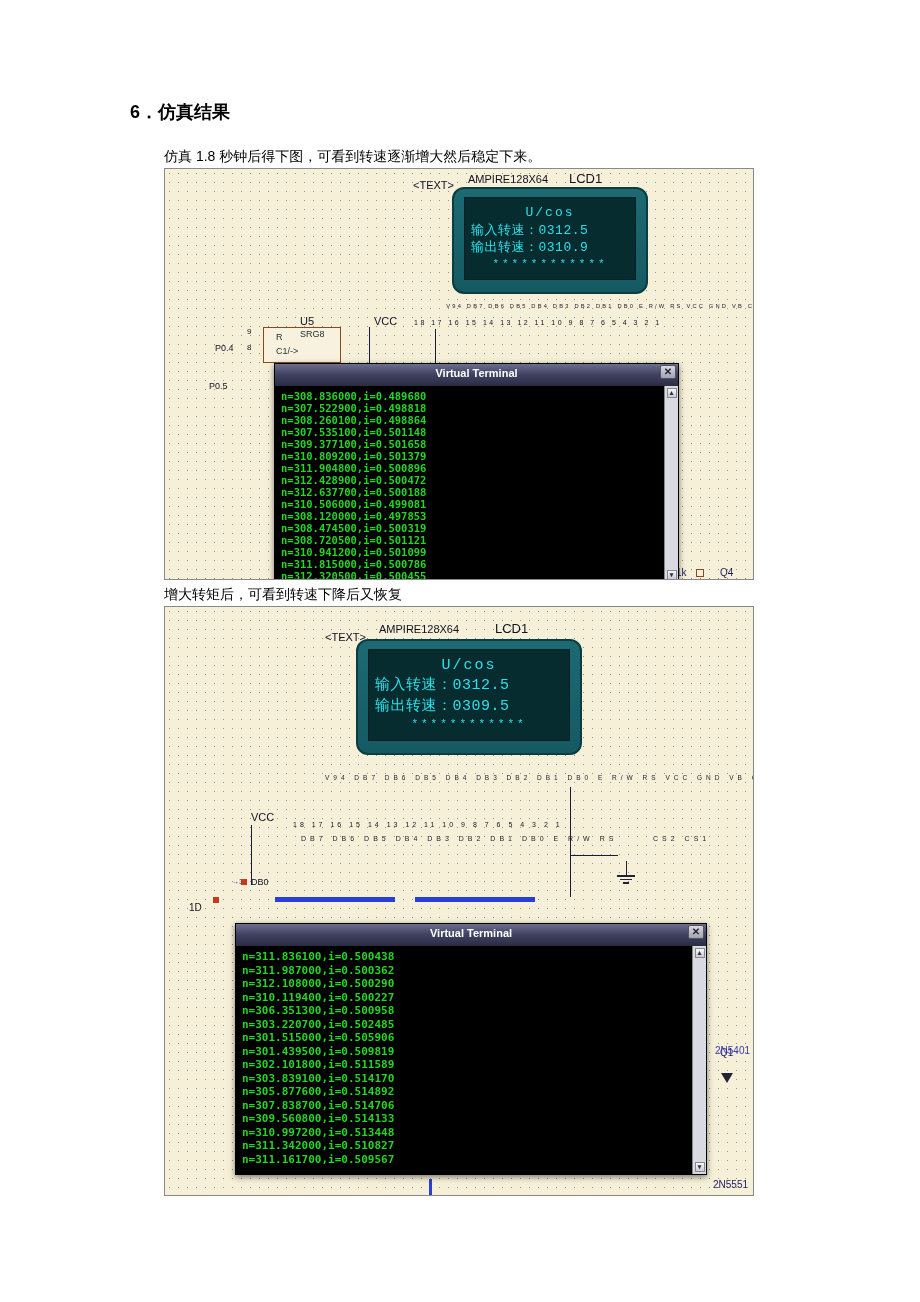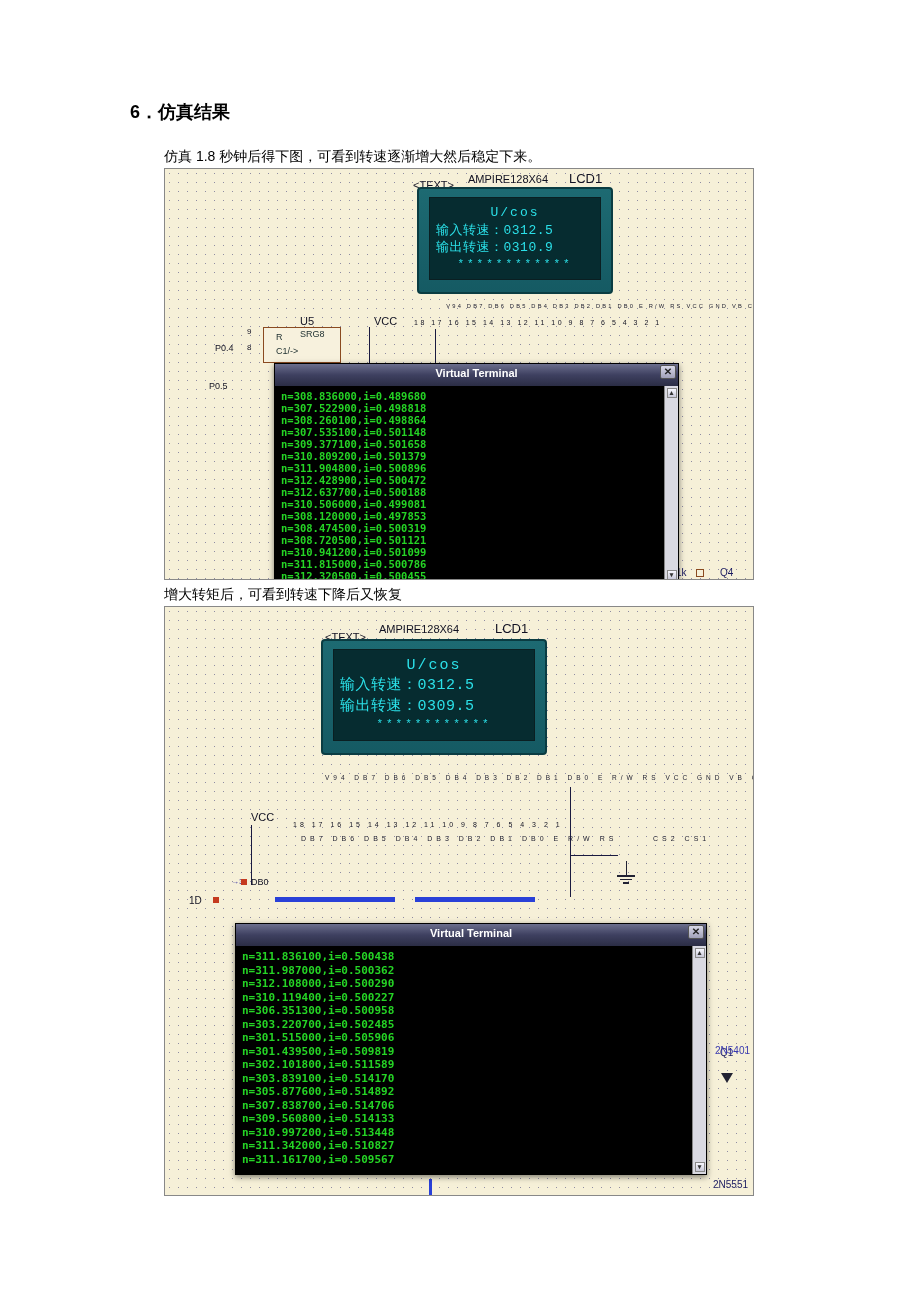--- a/index.html
+++ b/index.html
@@ -35,23 +35,24 @@
     overflow: hidden;
   }
   .schem1 { height: 412px; }
   .schem2 { height: 590px; }
   
   .lcd {
     position: absolute;
     width: 196px;
     background: linear-gradient(#1d6a72,#155a63);
     border: 2px solid #0a3c42;
-    border-radius: 4px;
+    border-radius: 12px;
     padding: 8px 10px 12px 10px;
     font-family: Consolas, "Courier New", monospace;
+    margin-left: 35px;
   }
   .lcd .screen {
     background: #062c30;
     border: 1px solid #0a1f22;
     color: #2be0e8;
     font-size: 13px;
     line-height: 1.35;
     padding: 6px 6px 8px 6px;
     text-align: left;
     letter-spacing: .5px;
@@ -267,21 +268,21 @@
     <div class="pin-block" style="left:136px; top:228px; letter-spacing:4px; font-size:7px;">DB7 DB6 DB5 DB4 DB3 DB2 DB1 DB0 E R/W RS &nbsp;&nbsp;&nbsp;&nbsp; CS2 CS1</div>
 
     <div class="wire" style="left:86px; top:218px; width:1px; height:60px;"></div>
     <div class="bluebus" style="left:110px; top:290px; width:120px; height:5px;"></div>
     <div class="bluebus" style="left:250px; top:290px; width:120px; height:5px;"></div>
     <div class="wire" style="left:405px; top:180px; width:1px; height:110px;"></div>
     <div class="wire" style="left:405px; top:248px; width:48px; height:1px;"></div>
 
     <span class="chip-label" style="left:66px; top:270px; font-size:8px; color:#3a33a0;">→3</span>
     <span class="chip-label" style="left:86px; top:270px; font-size:9px;">DB0</span>
-    <span class="chip-label" style="left:24px; top:288px; font-size:10px;">1D</span>
+    <span class="chip-label" style="left:24px; top:295px; font-size:10px;">1D</span>
     <div class="red-square" style="left:76px; top:272px;"></div>
     <div class="red-square" style="left:48px; top:290px;"></div>
 
     <span class="comp-text" style="left:555px; top:440px;">Q1</span>
     <span class="comp-text" style="left:550px; top:438px; color:#3838b0;">2N5401</span>
     <div style="position:absolute; left:556px; top:466px; width:0; height:0; border-left:6px solid transparent; border-right:6px solid transparent; border-top:10px solid #223;"></div>
     <span class="comp-text" style="left:548px; top:572px;">2N5551</span>
     <div class="bluebus" style="left:264px; top:572px; width:3px; height:18px;"></div>
 
     <div style="position:absolute; left:452px; top:254px;">

